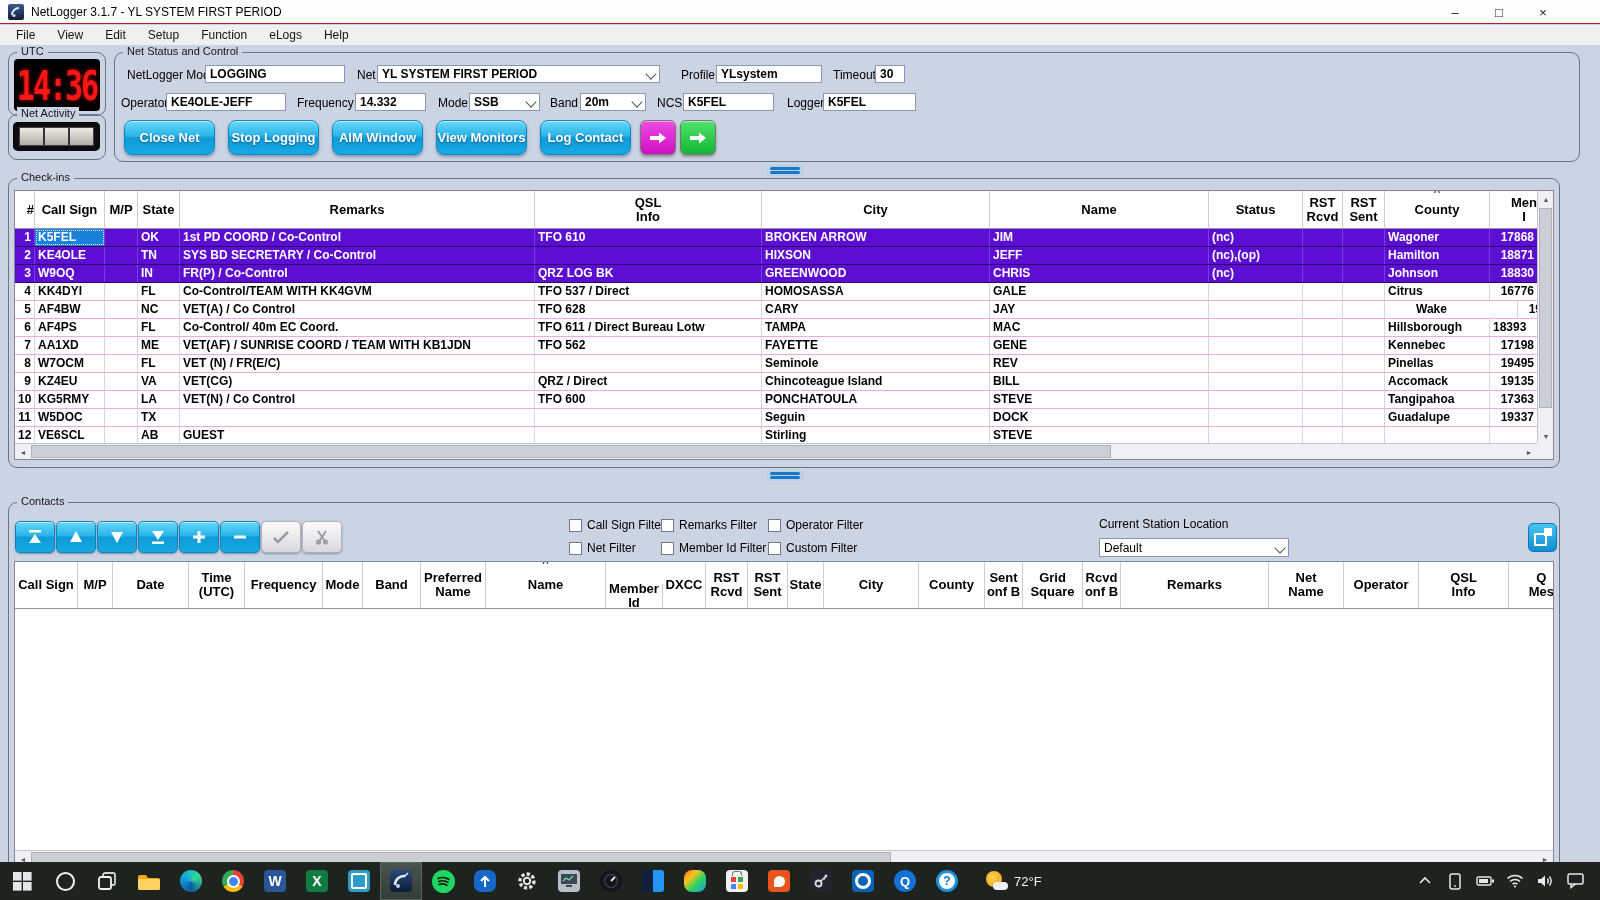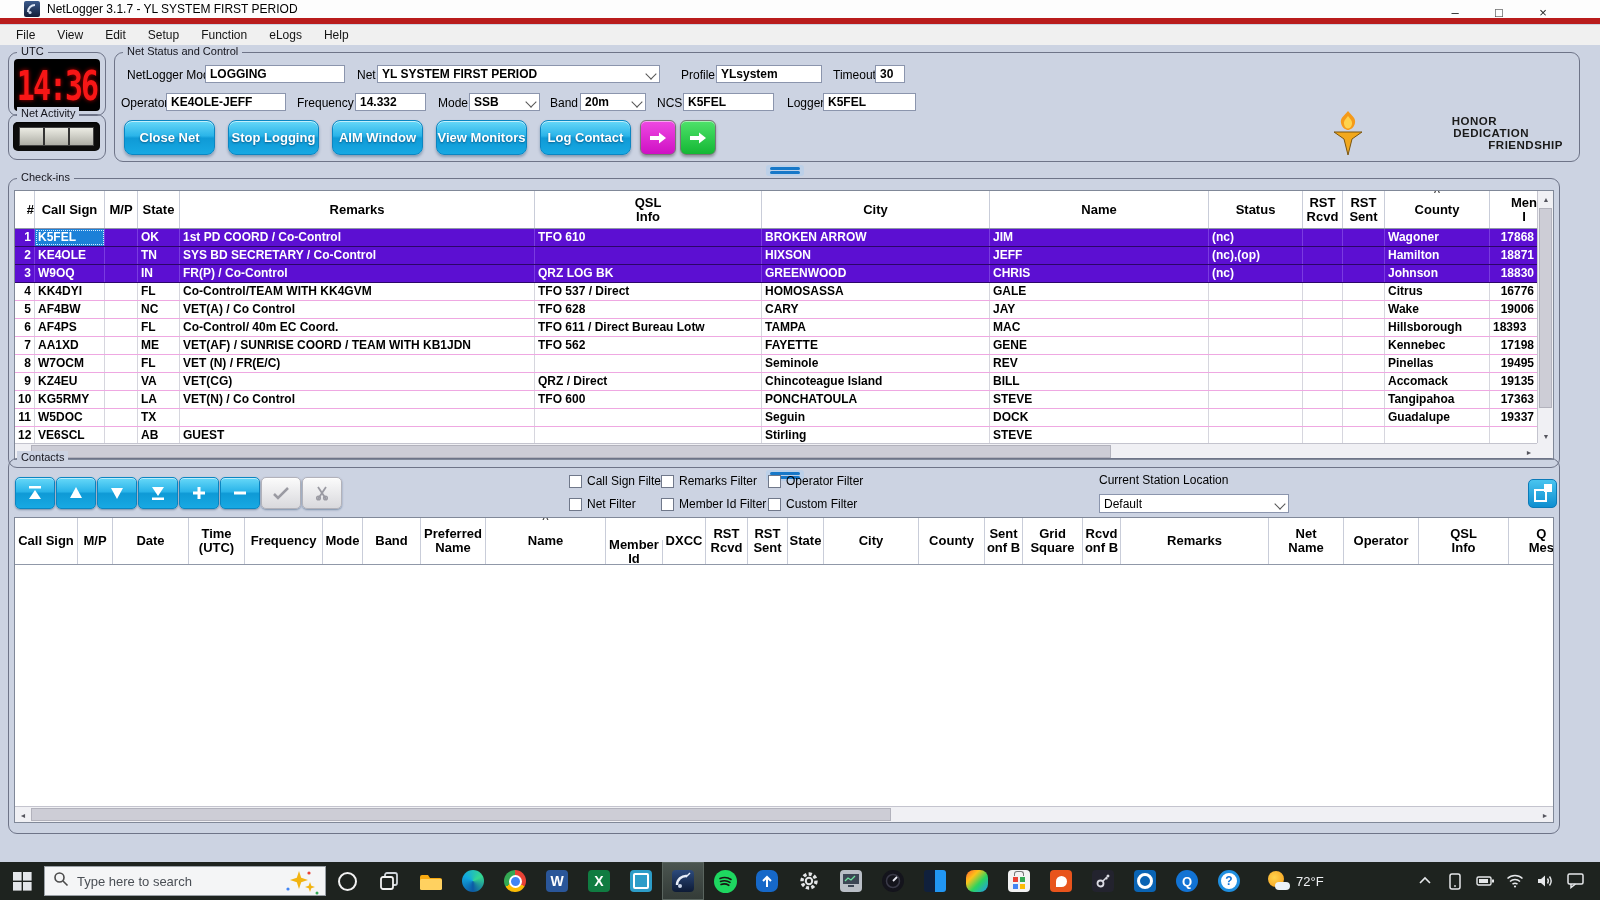--- a/index.html
+++ b/index.html
@@ -1,19 +1,19 @@
 <!DOCTYPE html>
 <html><head>
 <meta charset="utf-8">
 <style>
   html,body{margin:0;padding:0}
   .screen{position:relative;width:1600px;height:900px;background:#ccd3e2;font-family:"Liberation Sans",sans-serif;overflow:hidden}
 
   
-  #titlebar{position:absolute;left:0;top:0;width:1600px;height:24px;background:#fdfdfd;display:flex;align-items:center;gap:7px;padding-left:24px;box-sizing:border-box;border-bottom:6px solid #b91c1c}
+  #titlebar{position:absolute;left:0;top:0;width:1600px;height:24px;background:#fdfdfd;display:flex;align-items:center;gap:7px;padding-left:8px;box-sizing:border-box;border-bottom:1px solid #b91c1c}
   #app-icon{width:16px;height:16px;border-radius:2px;background:linear-gradient(180deg,#3c5franchise,#16213f);background:linear-gradient(180deg,#3b5a8c,#121d38);display:flex;align-items:center;justify-content:center}
   #window-title{font-size:12px;color:#000}
   .winctl{position:absolute;top:0;width:44px;height:24px;display:flex;align-items:center;justify-content:center;font-size:13px;color:#222}
   #btn-min{left:1433px}#btn-max{left:1477px}#btn-close{left:1521px}
   #menubar{position:absolute;left:0;top:25px;width:1600px;height:20px;background:#f0f0f0;display:flex;align-items:center;padding-left:5px;box-sizing:border-box}
   .menu-item{font-size:12px;color:#141414;padding:2px 11px 2px 11px}
 
   
   .group{position:absolute;border:1px solid #6e7488;border-radius:9px}
   .legend{position:absolute;top:-8px;left:8px;background:#ccd3e2;padding:0 4px;font-size:11px;color:#14141c;white-space:nowrap}
@@ -43,21 +43,21 @@
 
   #logo{position:absolute;right:14px;top:60px;width:240px;height:44px}
   #logo svg{position:absolute;left:0;top:-4px}
   .logo-line{position:absolute;font-size:11.5px;font-weight:bold;color:#1a1a1a;letter-spacing:.5px}
 
   .splitter{position:absolute;left:766px;width:38px;height:11px;background:#bcd0e8;border-radius:3px;display:flex;flex-direction:column;justify-content:space-evenly;align-items:center}
   .splitter span{width:30px;height:3px;background:#1778c8;border-radius:2px}
 
   
   #checkins-group{left:8px;top:178px;width:1550px;height:288px}
-  #contacts-group{left:8px;top:458px;width:1550px;height:374px}
+  #contacts-group{left:8px;top:502px;width:1550px;height:374px}
   .table{position:absolute;background:#fff;border:1px solid #808898;box-sizing:border-box;overflow:hidden}
   #ci-table{left:5px;top:11px;width:1540px;height:270px}
   #ct-table{left:5px;top:58px;width:1540px;height:306px}
   .thead{display:flex;border-bottom:1px solid #9098a8;background:#fff}
   #ci-head{height:37px}
   #ct-head{height:46px}
   .th{position:relative;flex:none;display:flex;align-items:center;justify-content:center;text-align:center;font-size:13px;font-weight:bold;color:#000;border-right:1px solid #c9cdd9;box-sizing:border-box;white-space:pre-line;line-height:14px;overflow:hidden}
   .caret{position:absolute;top:-4px;left:50%;transform:translateX(-50%);font-size:11px;font-weight:bold;color:#444;line-height:10px}
   .tr{display:flex;height:17px;border-bottom:1px solid #efa8e2;background:#fff}
   .td{flex:none;font-size:12px;font-weight:bold;color:#000;line-height:17px;padding:0 3px;box-sizing:border-box;border-right:1px solid #d6d6de;overflow:hidden;white-space:nowrap}
@@ -195,30 +195,20 @@
         <svg width="20" height="14" viewBox="0 0 20 14">
           <path d="M2 5h9V1.5L18 7l-7 5.5V9H2z" fill="#fff"></path>
         </svg>
       </div>
     <div class="btn-arrow" id="btn-arrow-green">
         <svg width="20" height="14" viewBox="0 0 20 14">
           <path d="M2 5h9V1.5L18 7l-7 5.5V9H2z" fill="#fff"></path>
         </svg>
       </div>
 
-    <div id="logo">
-      <svg width="46" height="50" viewBox="0 0 46 50">
-        <path d="M23 2c4 5 8 7 7 12-1 5-5 7-7 7s-6-2-7-7c-1-5 3-7 7-12z" fill="#f59a1a"></path>
-        <path d="M23 7c2 3 4.5 4.5 4 8-.4 3-2.6 4.5-4 4.5s-3.6-1.5-4-4.5c-.5-3.5 2-5 4-8z" fill="#ffd34d"></path>
-        <path d="M9 23h28l-10 7-4 16-4-16z" fill="#f2a81d" stroke="#7a5510" stroke-width="1"></path>
-      </svg>
-      <span class="logo-line" style="top:2px;right:68px">HONOR</span>
-      <span class="logo-line" style="top:14px;right:36px">DEDICATION</span>
-      <span class="logo-line" style="top:26px;right:2px">FRIENDSHIP</span>
-    </div>
   <div class="btn-cyan" style="left: 9px;">Close Net</div>
       <div class="btn-cyan" style="left: 113px;">Stop Logging</div>
       <div class="btn-cyan" style="left: 217px;">AIM Window</div>
       <div class="btn-cyan" style="left: 321px;">View Monitors</div>
       <div class="btn-cyan" style="left: 425px;">Log Contact</div>
     </div>
 
   <div class="splitter" style="top:165px">
       <span></span>
       <span></span>
@@ -316,21 +306,21 @@
             <div class="td" style="width: 70px;">AF4BW</div>
             <div class="td" style="width: 33px;"></div>
             <div class="td" style="width: 42px;">NC</div>
             <div class="td" style="width: 355px;">VET(A) / Co Control</div>
             <div class="td" style="width: 227px;">TFO 628</div>
             <div class="td" style="width: 228px;">CARY</div>
             <div class="td" style="width: 219px;">JAY</div>
             <div class="td" style="width: 94px;"></div>
             <div class="td" style="width: 40px;"></div>
             <div class="td" style="width: 42px;"></div>
-            <div class="td" style="width: 105px;">Wake</div>
+            <div class="td" style="width: 105px; margin-left: 28px;">Wake</div>
             <div class="td" style="width: 48px; text-align: right;">19006</div>
           </div>
           <div class="tr">
             <div class="td" style="width: 20px; text-align: right;">6</div>
             <div class="td" style="width: 70px;">AF4PS</div>
             <div class="td" style="width: 33px;"></div>
             <div class="td" style="width: 42px;">FL</div>
             <div class="td" style="width: 355px;">Co-Control/ 40m EC Coord.</div>
             <div class="td" style="width: 227px;">TFO 611 / Direct Bureau Lotw</div>
             <div class="td" style="width: 228px;">TAMPA</div>
@@ -576,34 +566,20 @@
 
   <div id="taskbar">
     <div id="start">
       <svg width="19" height="19">
           <rect x="0" y="0" width="8.6" height="8.6" fill="#e4e7ea"></rect>
           <rect x="10" y="0" width="8.6" height="8.6" fill="#e4e7ea"></rect>
           <rect x="0" y="10" width="8.6" height="8.6" fill="#e4e7ea"></rect>
           <rect x="10" y="10" width="8.6" height="8.6" fill="#e4e7ea"></rect>
         </svg>
     </div>
-    <div id="searchbox">
-      <span><svg width="16" height="16">
-            <circle cx="6.5" cy="6.5" r="4.5" fill="none" stroke="#4a4a4a" stroke-width="1.6"></circle>
-            <line x1="10" y1="10" x2="14.5" y2="14.5" stroke="#4a4a4a" stroke-width="1.6"></line>
-          </svg></span>
-      <span class="ph">Type here to search</span>
-      <span id="sparkles"><svg width="44" height="28">
-            <path d="M20 3l2.2 6.8L29 12l-6.8 2.2L20 21l-2.2-6.8L11 12l6.8-2.2z" fill="#f2b411"></path>
-            <path d="M31 14l1.3 3.7L36 19l-3.7 1.3L31 24l-1.3-3.7L26 19l3.7-1.3z" fill="#f2b411"></path>
-            <circle cx="30" cy="5" r="1.6" fill="#e94235"></circle>
-            <circle cx="9" cy="21" r="1.6" fill="#4285f4"></circle>
-            <circle cx="38" cy="25" r="1.5" fill="#34a853"></circle>
-          </svg></span>
-    </div>
     <div id="tb-icons" style="display:flex">
         <div class="tb-slot">
           <span style="width:15px;height:15px;border:2.5px solid #f2f2f2;border-radius:50%;display:inline-block"></span>
         </div>
         <div class="tb-slot">
           <svg width="20" height="20">
             <rect x="6" y="2" width="12" height="12" rx="2" fill="none" stroke="#cfd4da" stroke-width="1.8"></rect>
             <rect x="2" y="6" width="12" height="12" rx="2" fill="#1e231f" stroke="#f2f2f2" stroke-width="1.8"></rect>
           </svg>
         </div>

